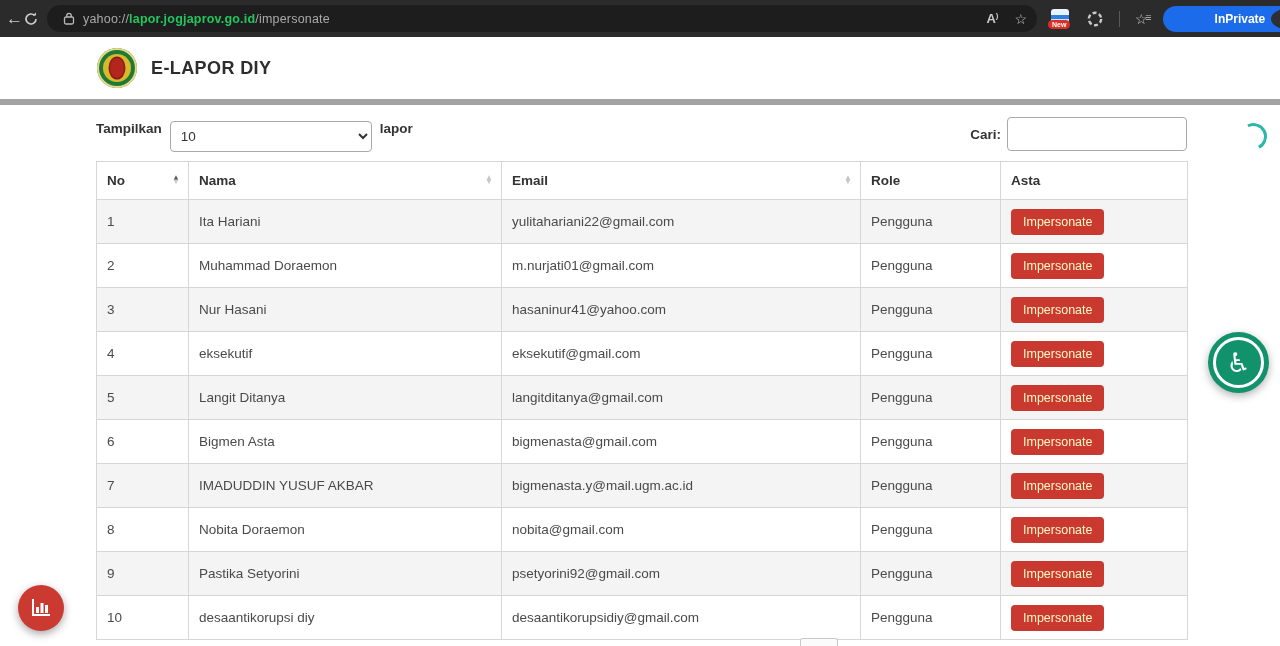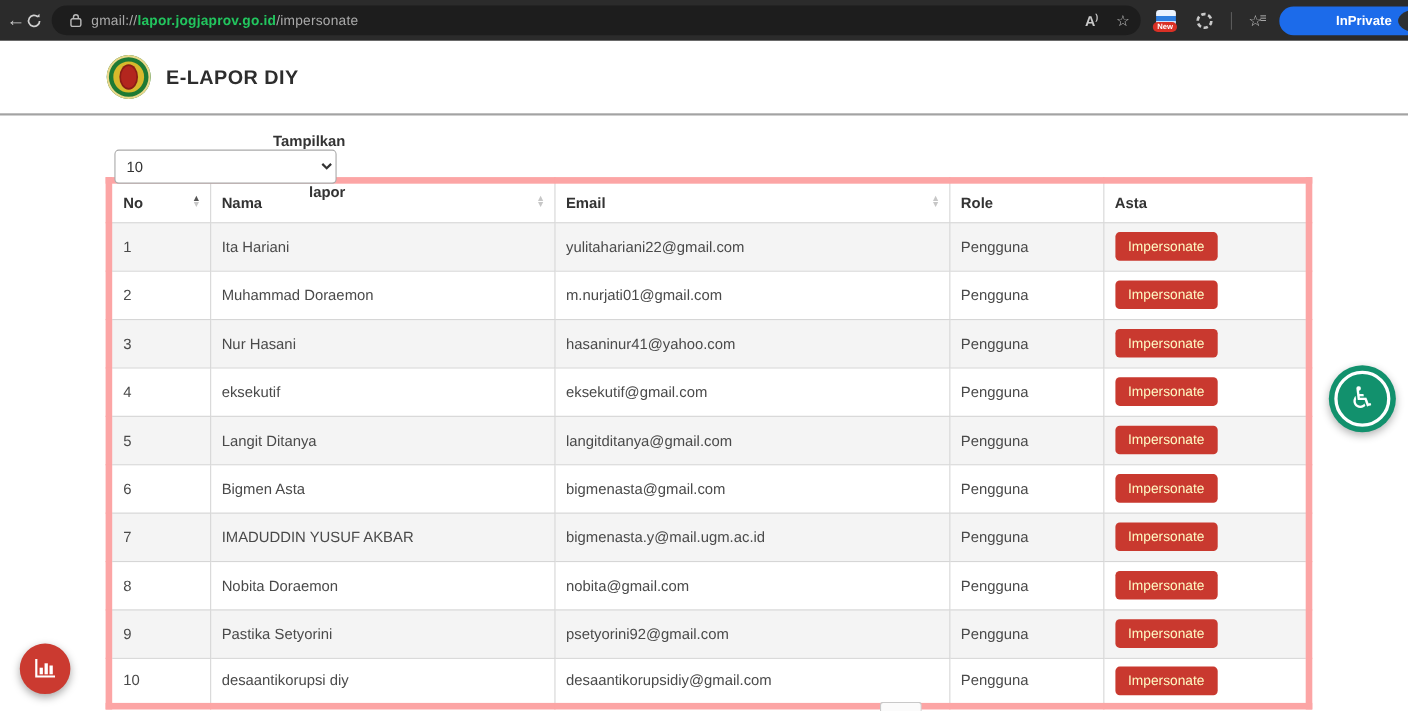--- a/index.html
+++ b/index.html
@@ -29,50 +29,50 @@
   .vdivider { width:1px; height:16px; background:#5a5a5a; }
   .favhub { position:relative; }
   .favhub .lines { position:absolute; right:-4px; top:2px; font-size:7px; color:#c9c9c9; letter-spacing:0; }
   .inprivate { background:#1c6beA; border-radius:14px; height:26px; display:flex; align-items:center;
     padding:0 2px 0 12px; gap:6px; cursor:pointer; }
   .inprivate span { color:#fff; font-size:12px; font-weight:bold;padding-left:40px; }
   .avatar { width:22px; height:22px; border-radius:50%; background:#2d2f31; display:flex; align-items:flex-end; justify-content:center; overflow:hidden; }
   .more-dots { color:#cfcfcf; font-size:14px; margin:0 2px 0 6px; }
 
   
-  .site-header { height:68px; background:#fff; border-bottom:2px solid #a3a3a3;
+  .site-header { height:68px; background:#fff; border-bottom:6px solid #a3a3a3;
     display:flex; align-items:center; padding:0 93px 0 97px; }
   .logo { width:40px; height:40px; border-radius:50%; background:#1e7a34; position:relative;
     box-shadow:0 0 0 2px #e9d78a inset; flex:0 0 40px; }
   .logo::before { content:""; position:absolute; inset:6px; border-radius:50%; background:#d8b92c; }
   .logo::after { content:""; position:absolute; inset:10px 13px; border-radius:50%; background:#b3261e;
     box-shadow:0 0 0 1.5px #8a1d16; }
   .brand { font-size:18px; font-weight:bold; color:#2d2d2d; letter-spacing:.4px; margin-left:14px; }
   .main-nav { margin-left:auto; display:flex; align-items:center; gap:42px; }
   .nav-item { font-size:13px; font-weight:bold; color:#212121; letter-spacing:.3px; cursor:pointer; }
   .user-menu { display:flex; align-items:center; gap:5px; cursor:pointer; }
   .user-menu .caret { font-size:10px; color:#212121; }
 
   
   .controls { position:relative; height:48px; margin:8px 93px 0 96px; }
-  .ctl-left { position:absolute; left:0; top:8px; display:flex; align-items:flex-end;flex-direction:column; }
+  .ctl-left { position:absolute; left:0; top:8px; display:flex; align-items:flex-start; }
   .ctl-label { font-size:13.5px; font-weight:bold; color:#333; }
   .page-select { width:202px; height:31px; margin:0 8px; border:1px solid #a9a9a9; border-radius:4px;
     font-size:13.5px; color:#333; padding:0 6px; background:#fff; font-family:"Liberation Sans",sans-serif; }
   .ctl-right { position:absolute; right:0; top:4px; display:flex; align-items:center; }
   .search-input { width:180px; height:34px; border:1px solid #a9a9a9; border-radius:4px; margin-left:6px;
     font-size:13.5px; padding:0 8px; }
   .spinner { position:absolute; right:-80px; top:6px; width:27px; height:27px; border-radius:50%;
     border:3.5px solid transparent; transform:rotate(18deg); }
 
   
   .tbl-wrap { margin-left:96px; width:1091px; }
   table { border-collapse:collapse; table-layout:fixed; width:1091px; font-size:13.5px; color:#4a4a4a; }
   th, td { border:1px solid #d6d6d6; text-align:left; vertical-align:middle; }
-  table { border:6px solid #fca5a5; }
+  table { border:1px solid #fca5a5; }
   th { height:38px; padding:0 10px; font-size:13.5px; font-weight:bold; color:#333; position:relative; }
   td { height:44px; padding:0 10px; }
   tbody tr:nth-child(odd) { background:#f4f4f4; }
   tbody tr:nth-child(even) { background:#fff; }
   .sort { position:absolute; right:8px; top:50%; transform:translateY(-50%); display:flex;
     flex-direction:column; line-height:.62; font-size:8px; }
   .sort .up.active { color:#555; } .sort .up { color:#c7c7c7; } .sort .dn { color:#c7c7c7; }
   .impersonate-btn { color:#fef9c3; border:none; border-radius:4px; font-size:12.5px;
     padding:6px 12px; cursor:pointer; font-family:"Liberation Sans",sans-serif; }
 
@@ -98,21 +98,21 @@
       <path d="M12.9 1.4 13 4.6 9.9 4.4z" fill="#cfcfcf"></path>
     </svg>
   </div>
   <div class="addr">
     <span class="lock">
       <svg width="12" height="13" viewBox="0 0 12 13">
         <rect x="1.5" y="5" width="9" height="7" rx="1.5" fill="none" stroke="#b9b9b9" stroke-width="1.3"></rect>
         <path d="M3.8 5V3.6a2.2 2.2 0 0 1 4.4 0V5" fill="none" stroke="#b9b9b9" stroke-width="1.3"></path>
       </svg>
     </span>
-    <span class="url"><span>gmail://</span><b>lapor.jogjaprov.go.id</b><span>/impersonate</span></span>
+    <span class="url"><span>yahoo://</span><b>lapor.jogjaprov.go.id</b><span>/impersonate</span></span>
     <span class="addr-right">
       <span class="chrome-ico readaloud"><span>A</span><sup>)</sup></span>
       <span class="chrome-ico">☆</span>
     </span>
   </div>
   <div class="outer-icons">
     <div class="shop-wrap">
       <div class="shop-logo"></div>
       <div class="new-badge">New</div>
     </div>
@@ -141,20 +141,25 @@
   <div class="brand">E-LAPOR DIY</div>
 </div>
 
 <div class="controls">
   <div class="ctl-left">
     <span class="ctl-label">Tampilkan</span>
     <select class="page-select">
       <option>10</option>
     </select>
     <span class="ctl-label">lapor</span>
+  </div>
+  <div class="ctl-right">
+    <span class="ctl-label">Cari:</span>
+    <input class="search-input" type="text" value="" style="">
+    <div class="spinner" style="border-right-color:#2ab9a9;border-top-color:#2ab9a9"></div>
   </div>
 </div>
 
 <div class="tbl-wrap">
   <table>
     <colgroup>
         <col style="width:92px">
         <col style="width:313px">
         <col style="width:359px">
         <col style="width:140px">

